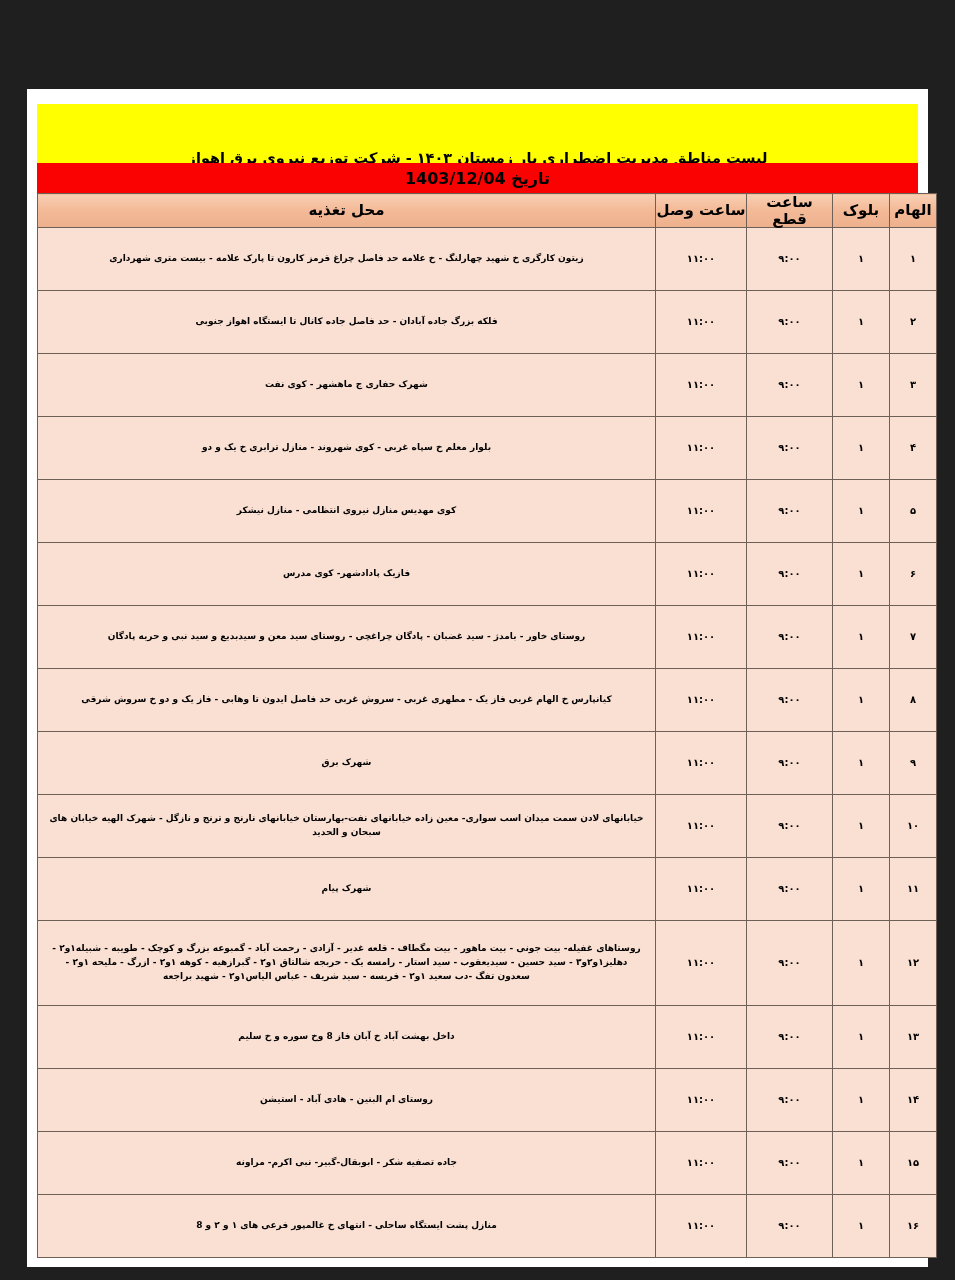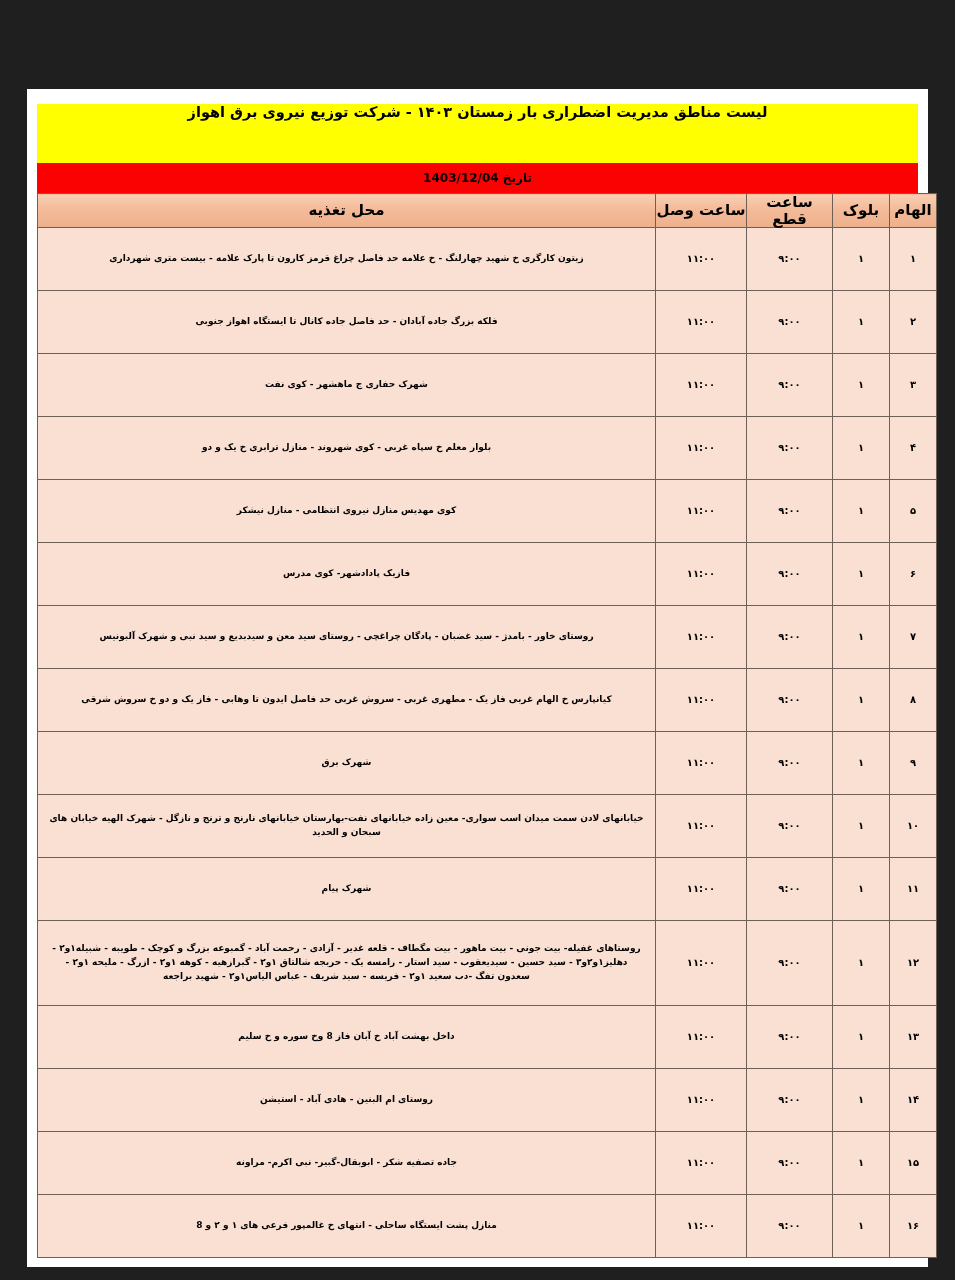--- a/index.html
+++ b/index.html
@@ -34,21 +34,21 @@
 
   
   .banner-title {
     position: absolute;
     left: 10px;
     top: 15px;
     width: 881px;
     height: 62px;
     background: #ffff00;
     display: flex;
-    align-items: flex-start;
+    align-items: flex-end;
     justify-content: center;
     box-sizing: border-box;
   }
   .banner-title-text {
     font-size: 14.5px;
     font-weight: bold;
     color: #000000;
     direction: rtl;
     unicode-bidi: isolate;
     white-space: nowrap;
@@ -59,21 +59,21 @@
     top: 74px;
     width: 881px;
     height: 30px;
     background: #fa0202;
     display: flex;
     align-items: center;
     justify-content: center;
     box-sizing: border-box;
   }
   .banner-date-text {
-    font-size: 12px;
+    font-size: 16px;
     font-weight: bold;
     color: #000000;
     direction: rtl;
     unicode-bidi: isolate;
     white-space: nowrap;
   }
 
   
   .table-wrap {
     position: absolute;
@@ -206,21 +206,21 @@
               <td class="c-block">۱</td>
               <td class="c-time">۹:۰۰</td>
               <td class="c-time">۱۱:۰۰</td>
               <td class="c-loc">فازیک پادادشهر- کوی مدرس</td>
             </tr>
             <tr>
               <td class="c-idx">۷</td>
               <td class="c-block">۱</td>
               <td class="c-time">۹:۰۰</td>
               <td class="c-time">۱۱:۰۰</td>
-              <td class="c-loc">روستای خاور - بامدژ - سید غضبان - پادگان چراغچی -  روستای سید معن و سیدبدیع و سید نبی و شهرک آلبونیس</td>
+              <td class="c-loc">روستای خاور - بامدژ - سید غضبان - پادگان چراغچی -  روستای سید معن و سیدبدیع و سید نبی و حریه پادگان</td>
             </tr>
             <tr>
               <td class="c-idx">۸</td>
               <td class="c-block">۱</td>
               <td class="c-time">۹:۰۰</td>
               <td class="c-time">۱۱:۰۰</td>
               <td class="c-loc">کیانپارس خ الهام غربی فاز یک - مطهری غربی - سروش غربی حد فاصل ایدون تا وهابی -  فاز یک و دو  خ سروش شرقی</td>
             </tr>
             <tr>
               <td class="c-idx">۹</td>

